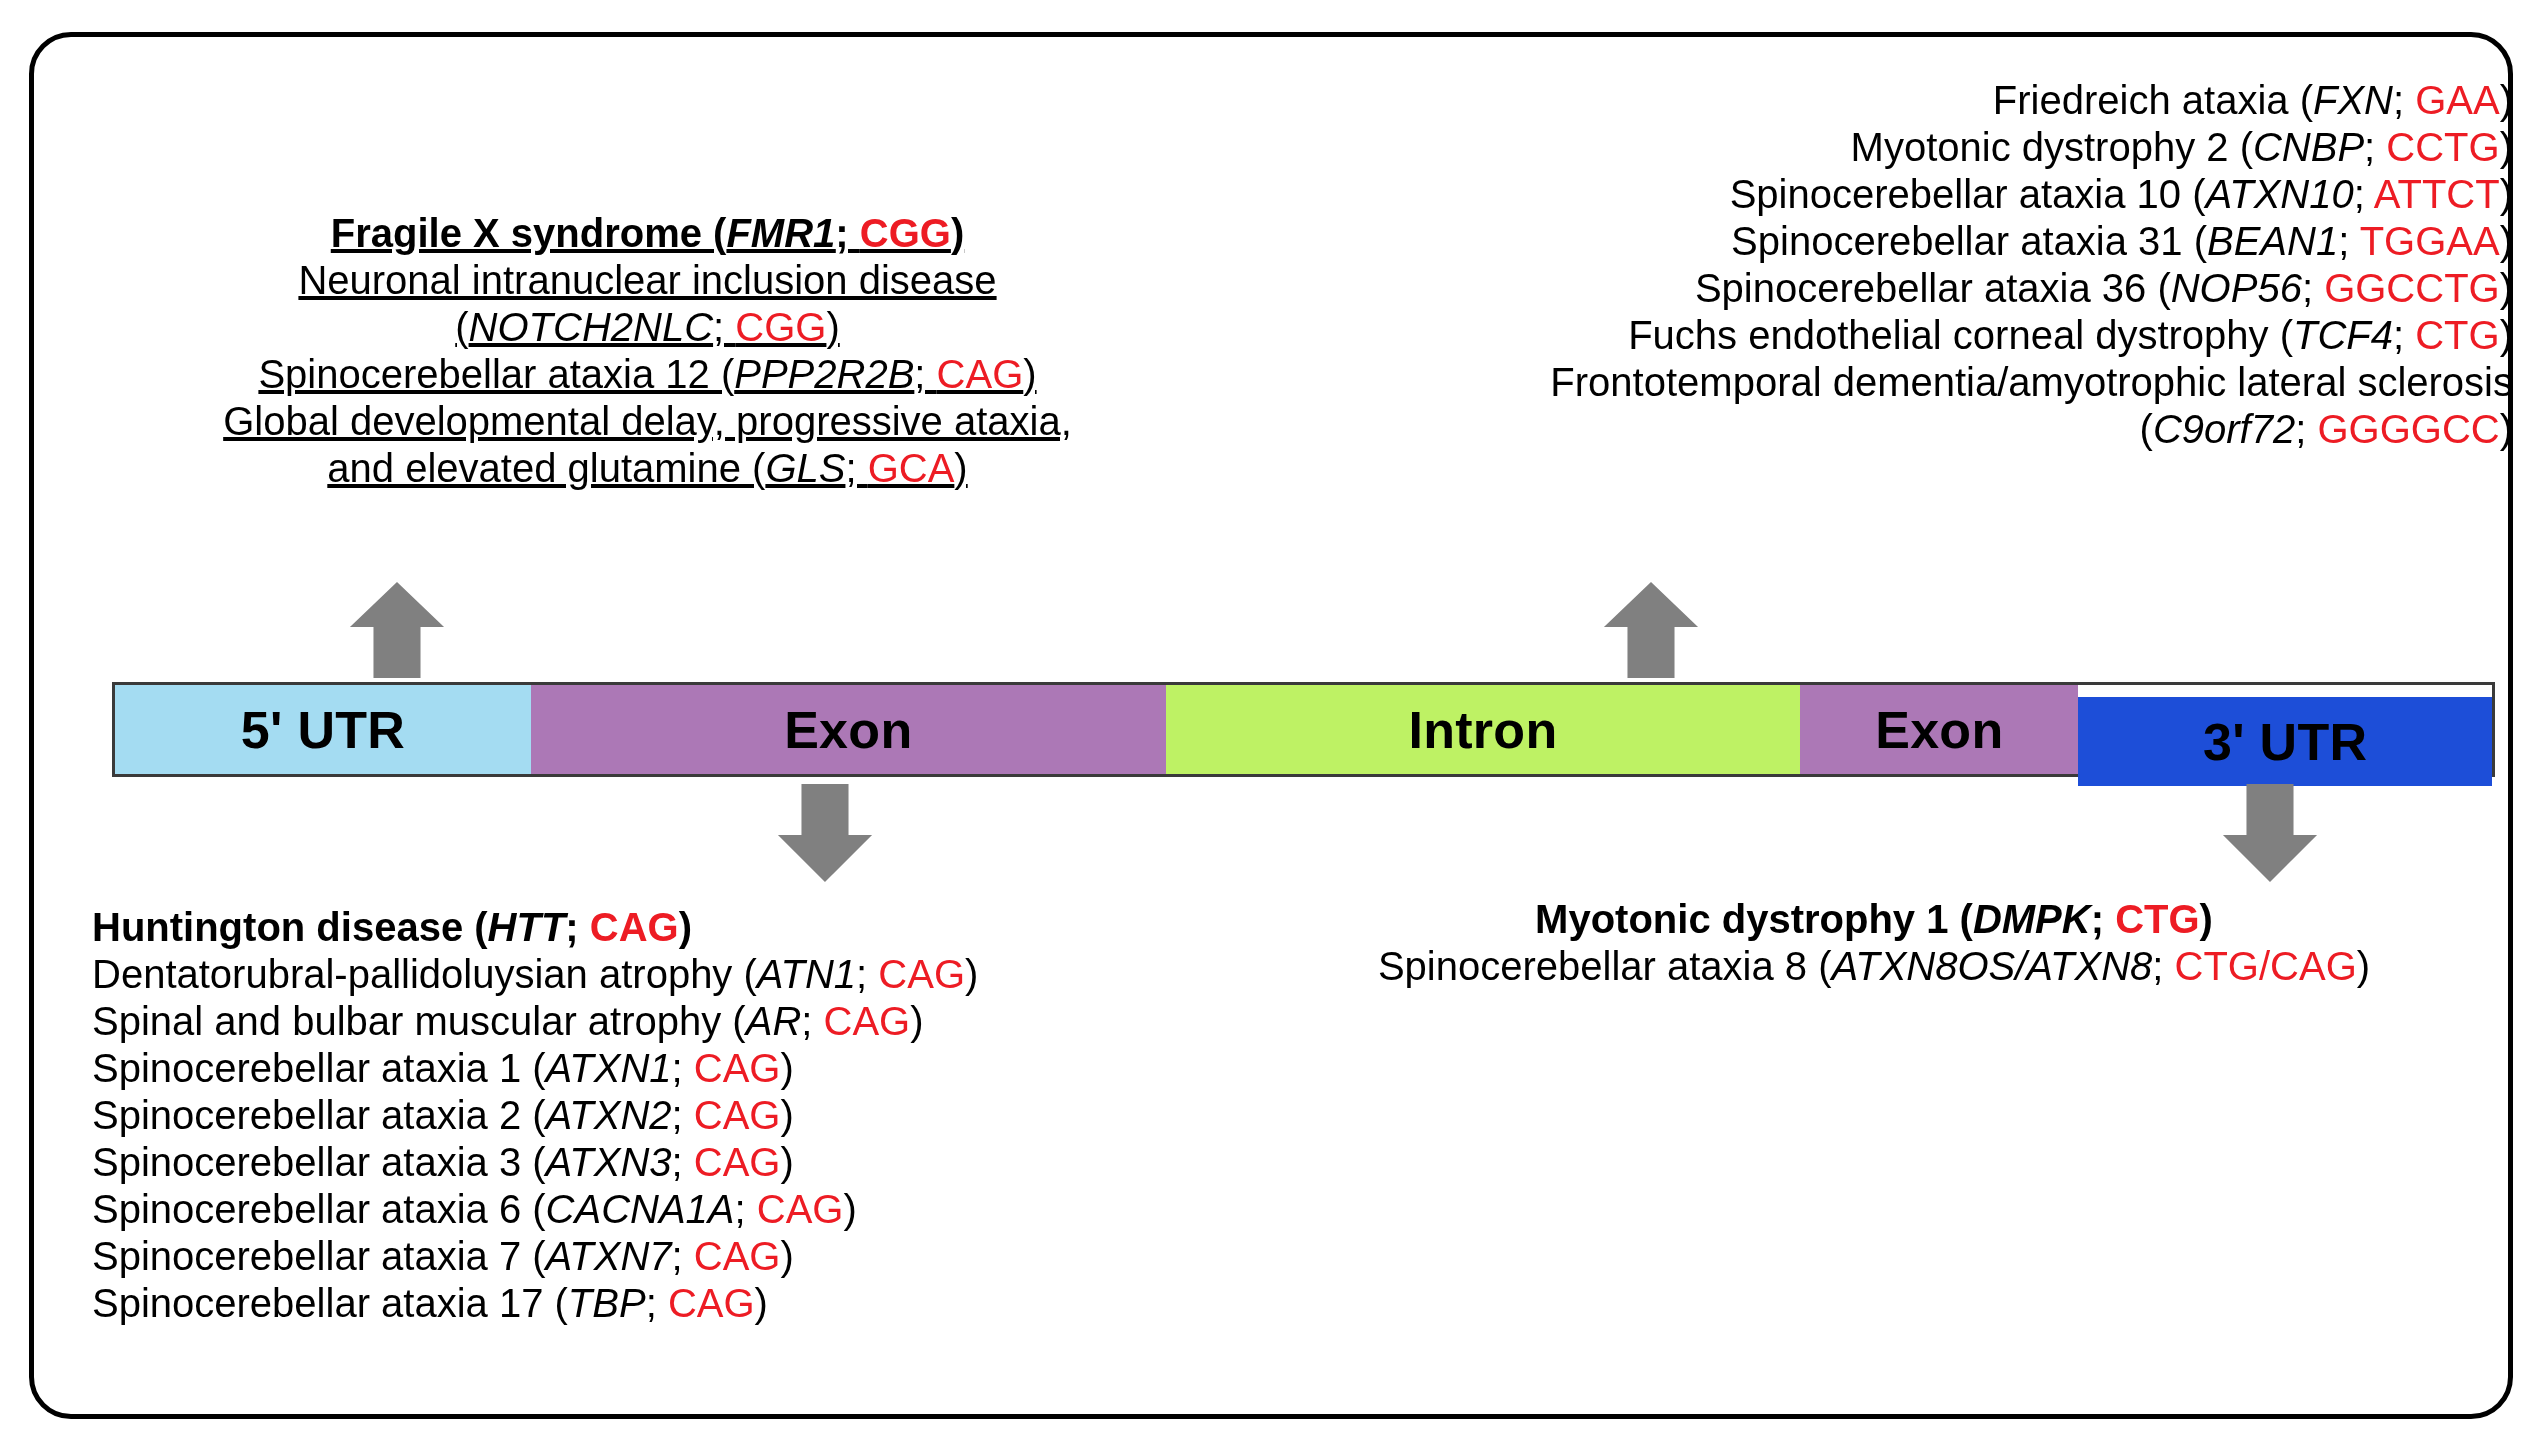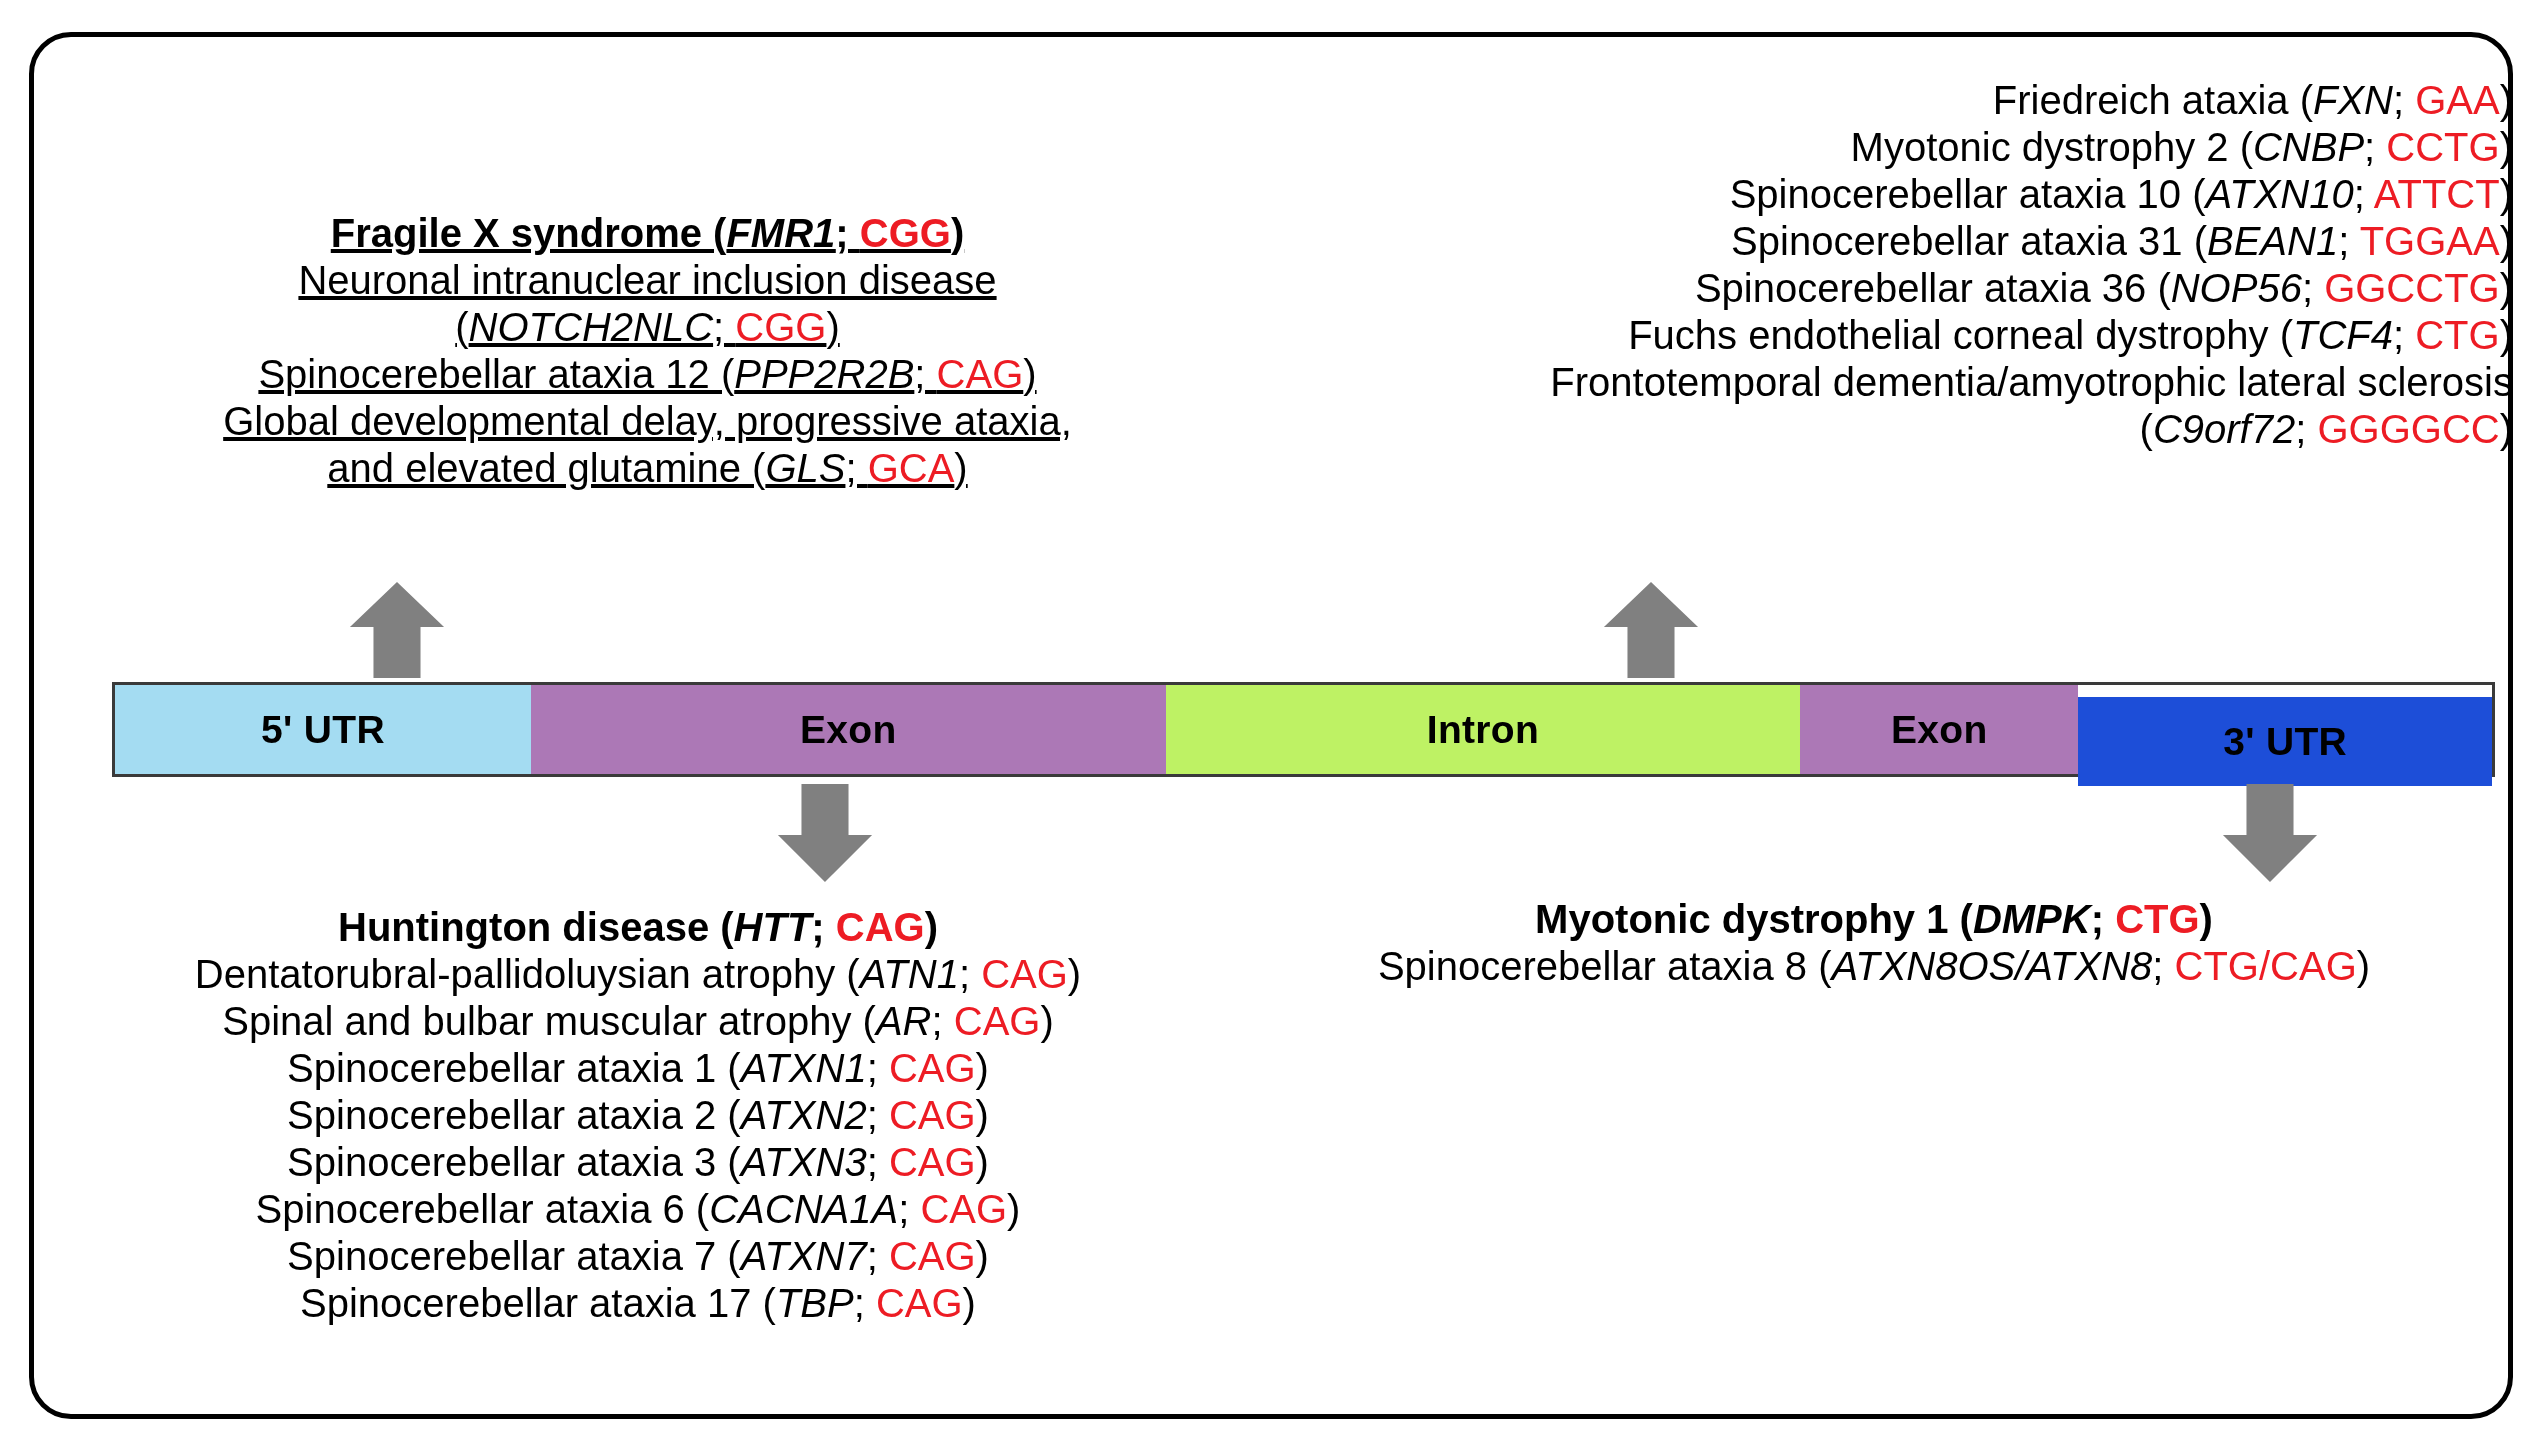--- a/index.html
+++ b/index.html
@@ -14,28 +14,28 @@
   .ln{display:block;}
   .gene{font-style:italic;}
   .rep{color:#ED1C24;}
   .bold{font-weight:bold;}
   .bold .gene{font-style:italic;font-weight:bold;}
   .bold .rep{font-weight:bold;}
 
   
   #block-tl{left:71px;top:173px;width:1085px;text-align:center;text-decoration:underline;}
   #block-tr{left:1233px;top:40px;width:1246px;text-align:right;}
-  #block-bl{left:58px;top:867px;width:1092px;text-align:center;}
+  #block-bl{left:58px;top:867px;width:1092px;}
   #block-br{left:1201px;top:859px;width:1278px;text-align:center;}
 
   
   #genebar{position:absolute;left:78px;top:645px;width:2383px;height:95px;
            display:flex;border:3.2px solid #3a3a3a;box-sizing:border-box;}
   .seg{height:100%;display:flex;align-items:center;justify-content:center;
-       font-size:39px;font-weight:bold;color:#000;letter-spacing:0.3px;}
+       font-size:52px;font-weight:bold;color:#000;letter-spacing:0.3px;}
   .seg.s-utr5{width:17.5%;background:#A4DCF2;}
   .seg.s-exon1{width:26.7%;background:#AC78B6;}
   .seg.s-intron{width:26.7%;background:#bef264;}
   .seg.s-exon2{width:11.7%;background:#AC78B6;}
   .seg.s-utr3{width:17.4%;background:#1d4ed8;margin-top:12px;}
 
   
   .arrow{position:absolute;width:98px;height:98px;}
   #arrow-up-5utr{left:314px;top:543px;}
   #arrow-up-intron{left:1568px;top:543px;}

